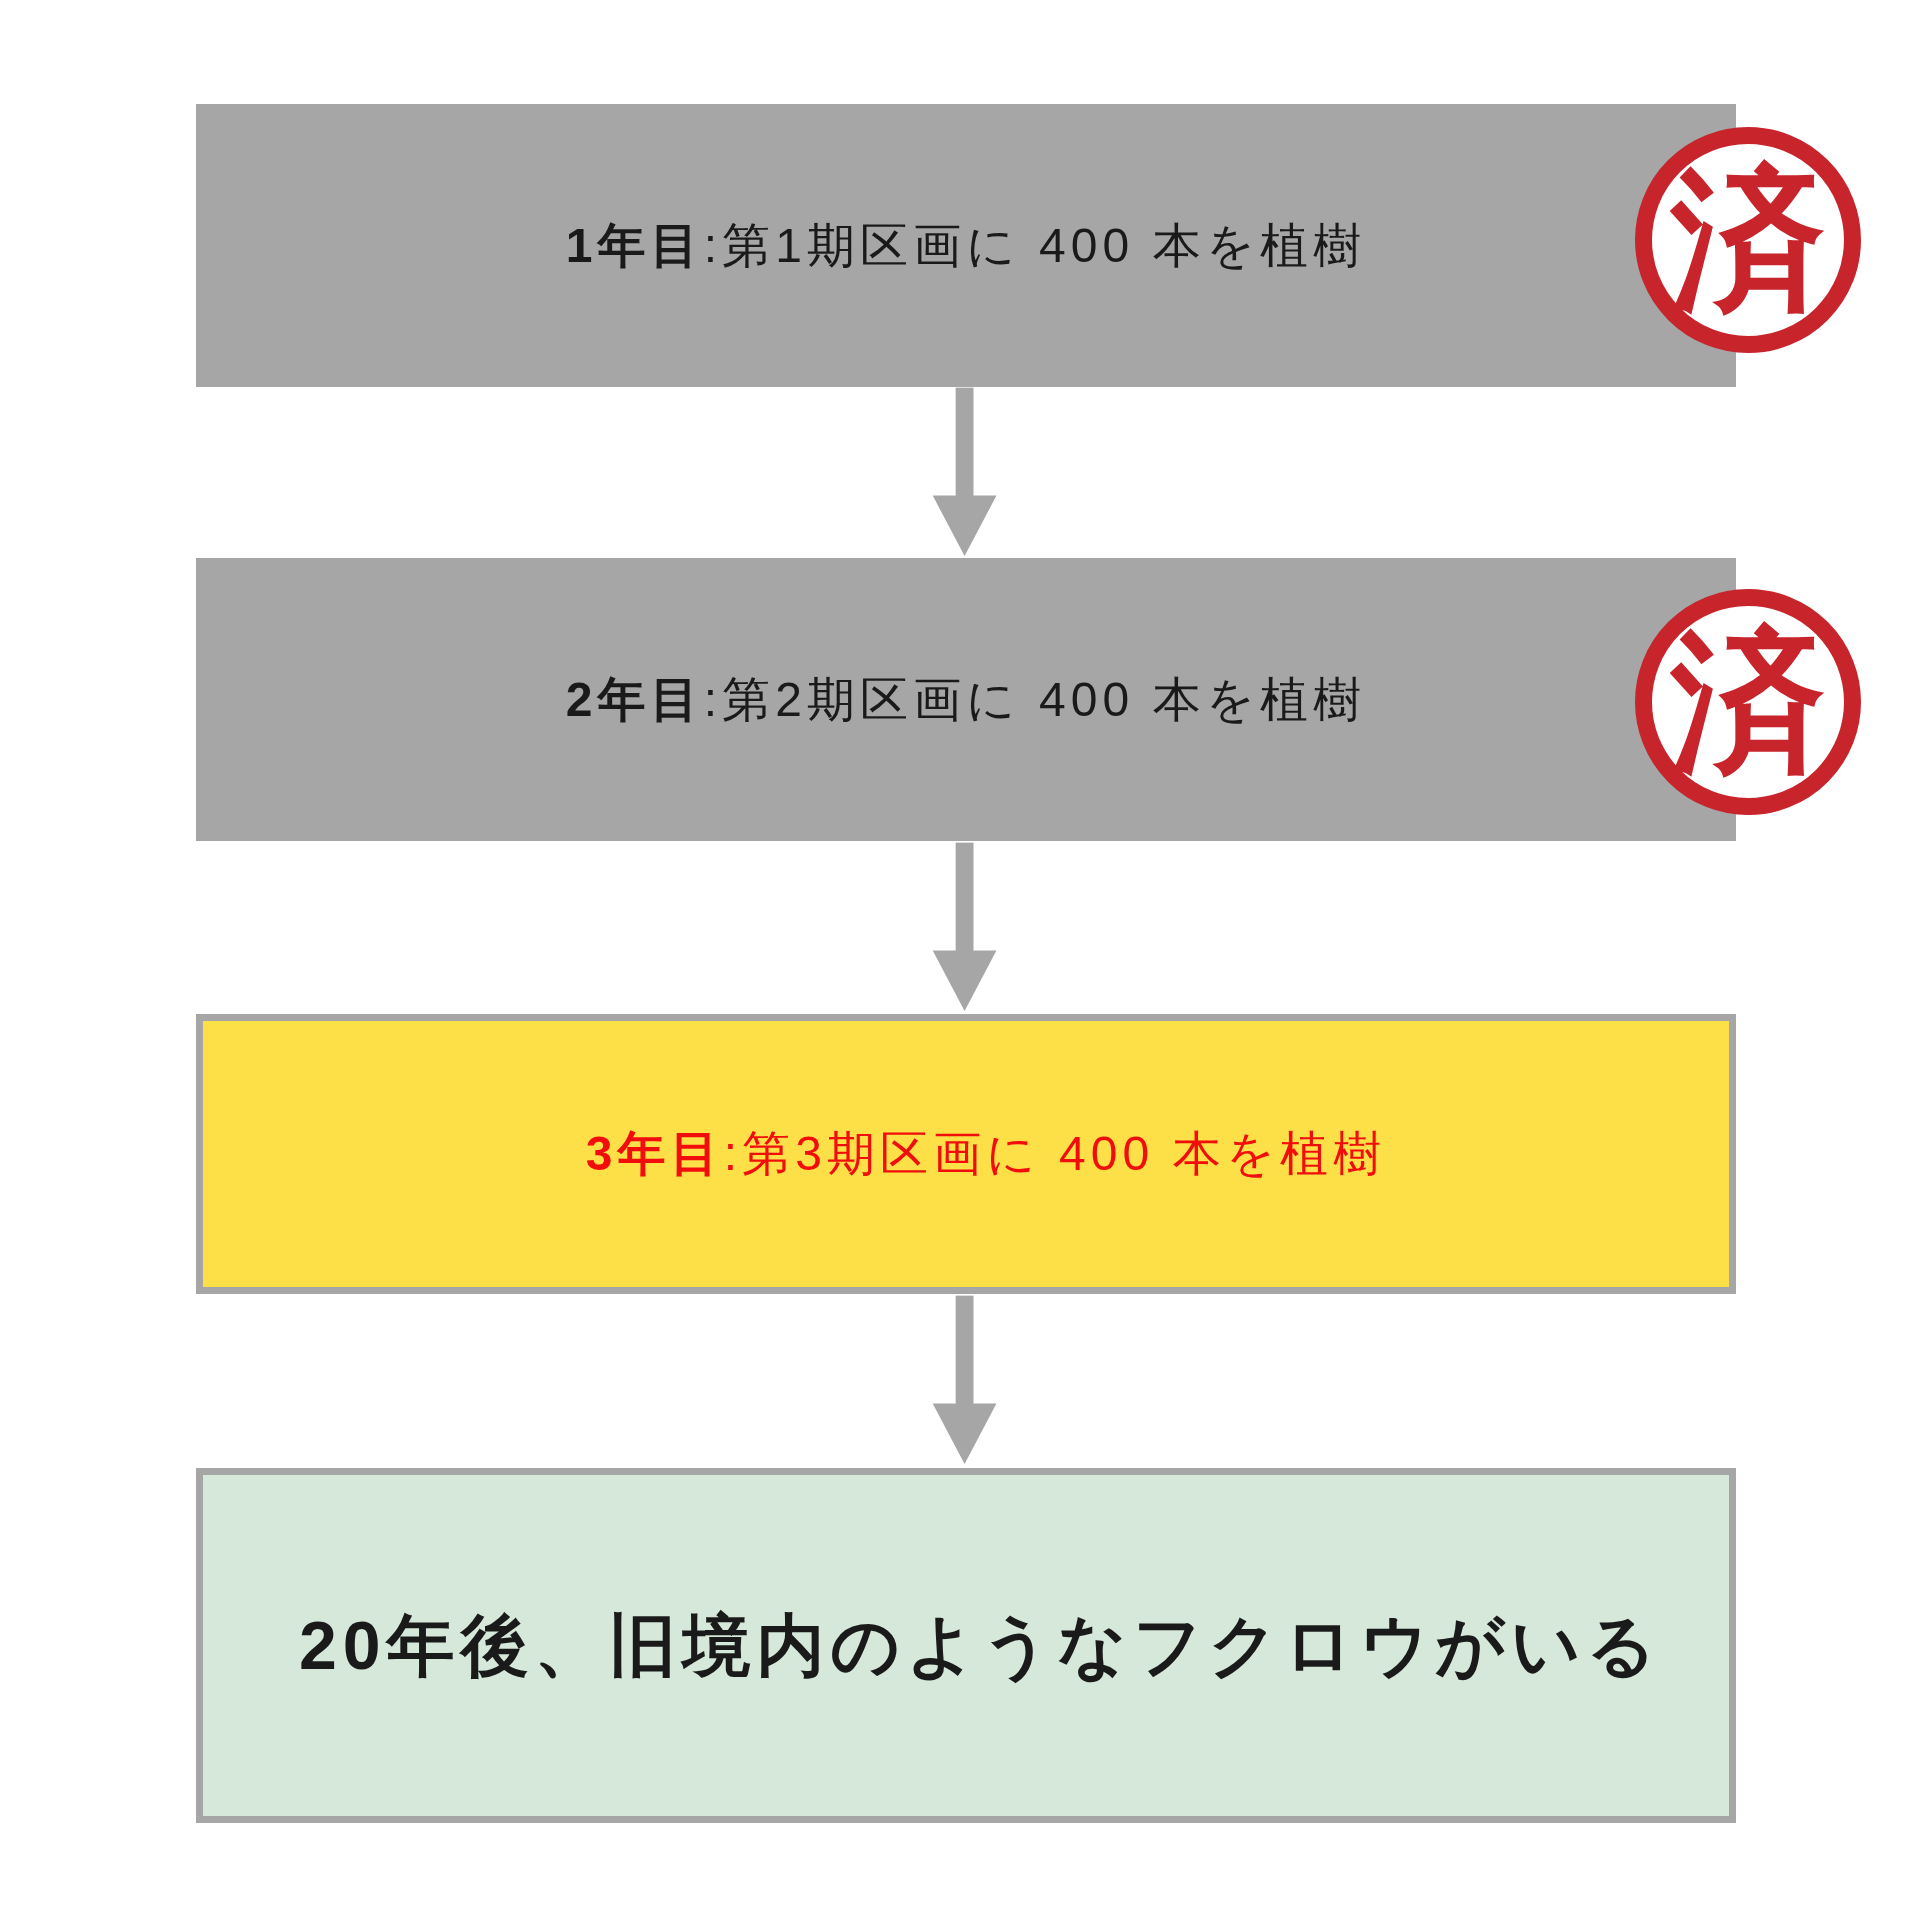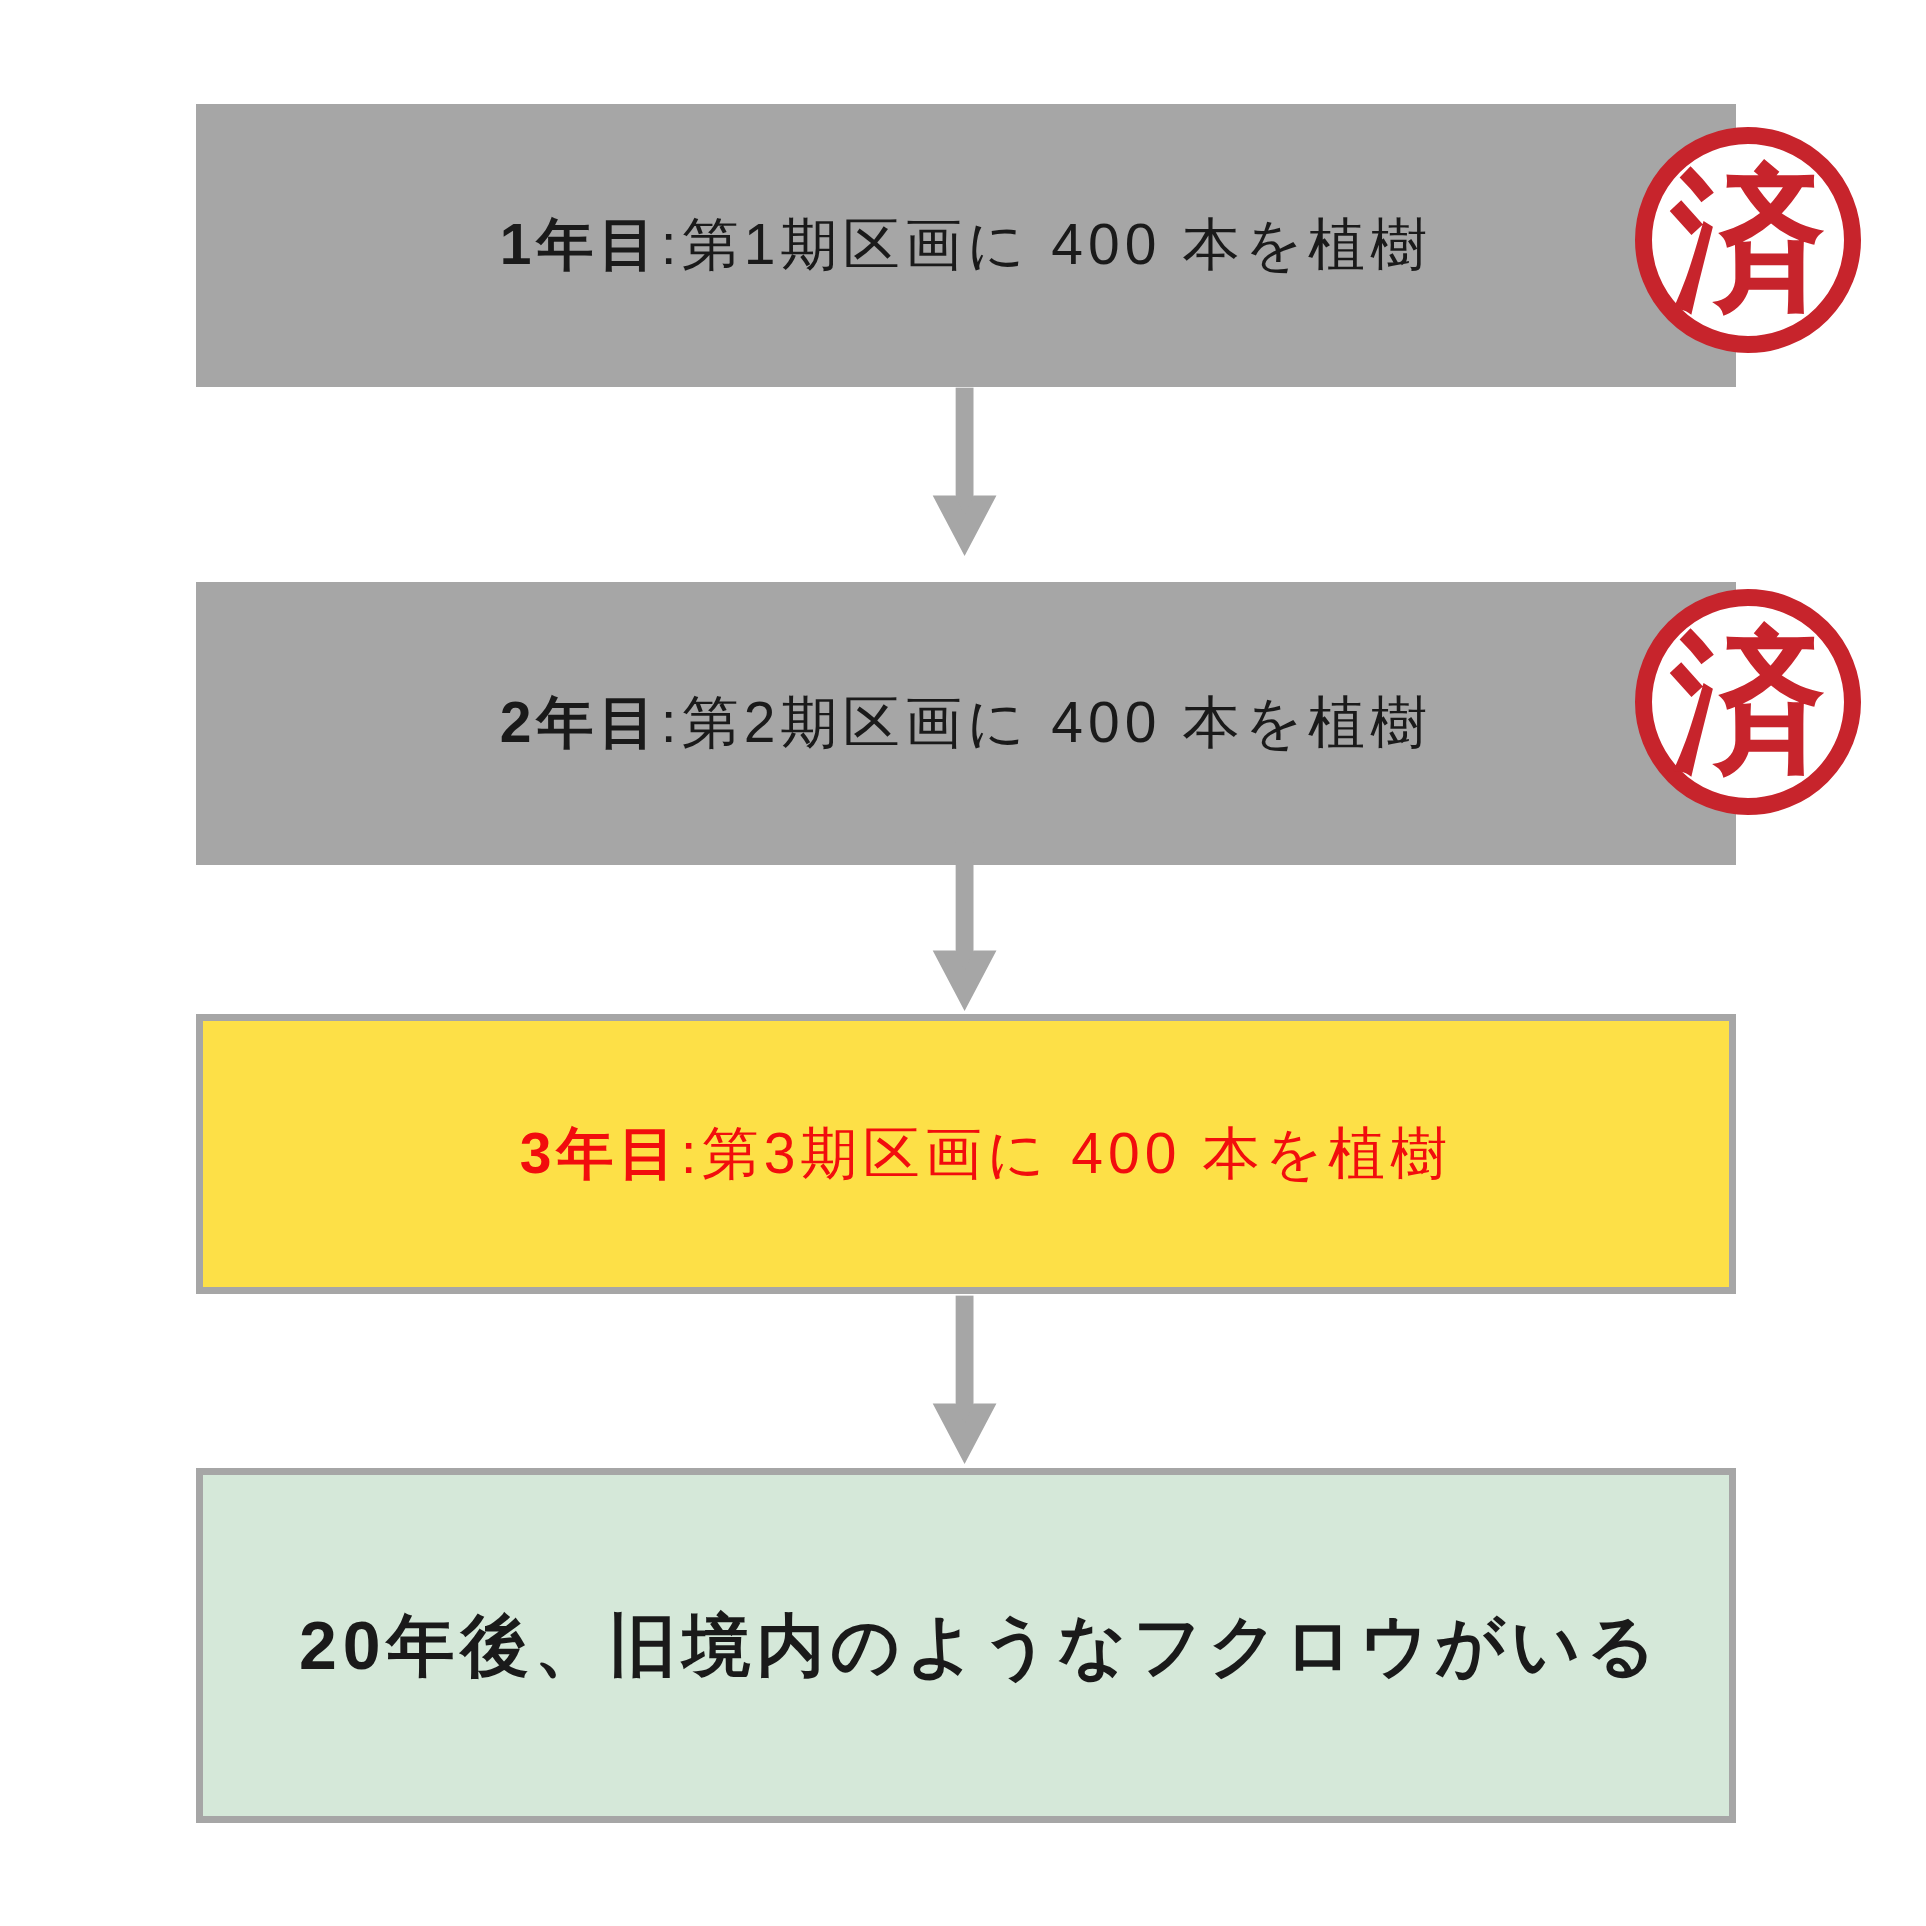--- a/index.html
+++ b/index.html
@@ -33,21 +33,21 @@
     padding-left: 40px;
   }
   .box-goal {
     background: #d5e8d9;
     border: 7.7px solid #a6a6a6;
     flex-direction: column;
     gap: 33px;
     padding-left: 29px;
   }
   .step-line {
-    font-size: 57px;
+    font-size: 48px;
     letter-spacing: 5.1px;
     color: #1a1a1a;
     white-space: nowrap;
     font-weight: 400;
   }
   .step-line .lead {
     font-weight: 700;
   }
   .step-line-red {
     color: #f20d0d;
@@ -97,21 +97,21 @@
 
   <div class="stamp" style="top:127px;">
     <span class="stamp-glyph">済</span>
   </div>
 
   <svg class="arrow-down" style="top:387px;" viewBox="0 0 80 202" aria-hidden="true">
     <rect x="29" y="0" width="21" height="151" fill="#a6a6a6"></rect>
     <polygon points="2,127 39.5,198 77,127 50,127 39.5,151 29,127" fill="#a6a6a6"></polygon>
   </svg>
 
-  <div class="flow-box box-plain" style="top:582px; height:283px;">
+  <div class="flow-box box-plain" style="top:558px; height:283px;">
     <div class="step-line"><span class="lead">2年目</span><span>:第2期区画に 400 本を植樹</span></div>
   </div>
 
   <div class="stamp" style="top:589px;">
     <span class="stamp-glyph">済</span>
   </div>
 
   <svg class="arrow-down" style="top:842px;" viewBox="0 0 80 202" aria-hidden="true">
     <rect x="29" y="0" width="21" height="151" fill="#a6a6a6"></rect>
     <polygon points="2,127 39.5,198 77,127 50,127 39.5,151 29,127" fill="#a6a6a6"></polygon>

